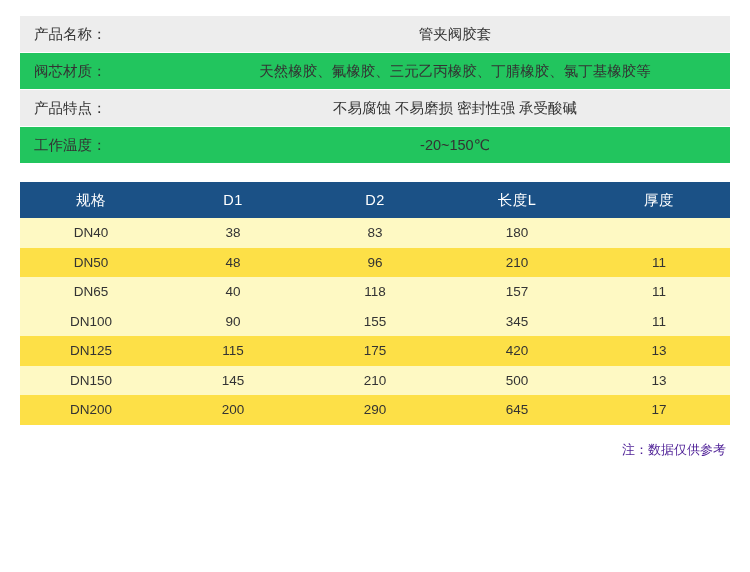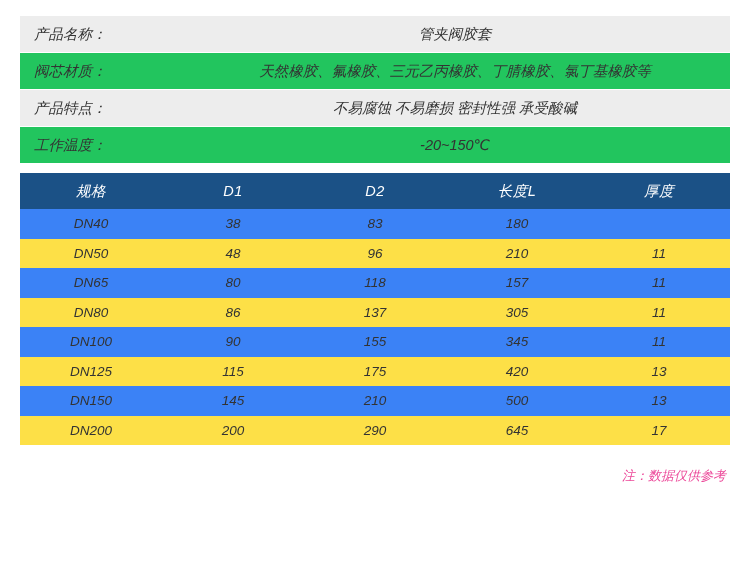--- a/index.html
+++ b/index.html
@@ -9,21 +9,20 @@
     width: 750px;
     height: 572px;
     background: #ffffff;
     font-family: "Liberation Sans", "DejaVu Sans", sans-serif;
   }
   .page {
     width: 750px;
     height: 456px;
     position: relative;
     padding: 16px 20px 15px 20px;
-    font-style: italic;
   }
 
   
   table.spec {
     width: 710px;
     border-collapse: collapse;
     table-layout: fixed;
     margin: 0 0 0 0;
   }
   table.spec td {
@@ -44,21 +43,21 @@
     text-align: center;
     color: #333333;
   }
   .spec-sep {
     height: 1px;
     background: #ffffff;
   }
 
   
   .data-wrap {
-    margin-top: 10px;
+    margin-top: 19px;
     width: 710px;
   }
   table.data {
     width: 710px;
     border-collapse: collapse;
     table-layout: fixed;
   }
   table.data thead th {
     background: #1b5186;
     color: #ffffff;
@@ -68,29 +67,29 @@
     text-align: center;
     letter-spacing: 0.5px;
   }
   table.data tbody td {
     height: 29.5px;
     font-size: 13.5px;
     color: #333333;
     text-align: center;
     border: none;
   }
-  table.data tbody tr.odd td { background: #3b82f6; }
+  table.data tbody tr.odd td { background: #fef9c3; }
   table.data tbody tr.even td { background: #fde047; }
 
   .note {
     width: 710px;
     text-align: right;
     font-size: 13px;
-    color: #ec4899;
-    margin-top: 22px;
+    color: #4c1d95;
+    margin-top: 16px;
     padding-right: 4px;
   }
 </style>
 </head>
 <body>
 
 <div class="page">
 
   <table class="spec">
     <tbody>
@@ -143,30 +142,23 @@
         </tr>
         <tr class="even">
           <td>DN50</td>
           <td>48</td>
           <td>96</td>
           <td>210</td>
           <td>11</td>
         </tr>
         <tr class="odd">
           <td>DN65</td>
-          <td>80</td>
+          <td>40</td>
           <td>118</td>
           <td>157</td>
-          <td>11</td>
-        </tr>
-        <tr class="even">
-          <td>DN80</td>
-          <td>86</td>
-          <td>137</td>
-          <td>305</td>
           <td>11</td>
         </tr>
         <tr class="odd">
           <td>DN100</td>
           <td>90</td>
           <td>155</td>
           <td>345</td>
           <td>11</td>
         </tr>
         <tr class="even">

